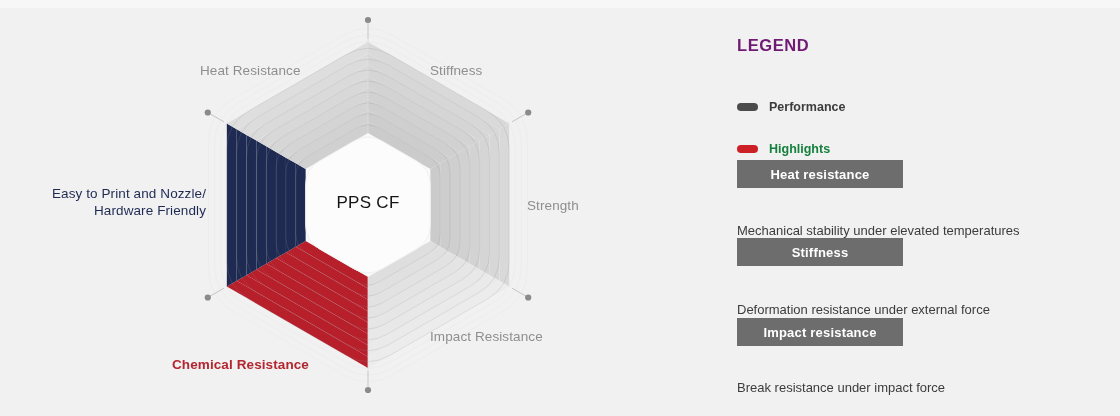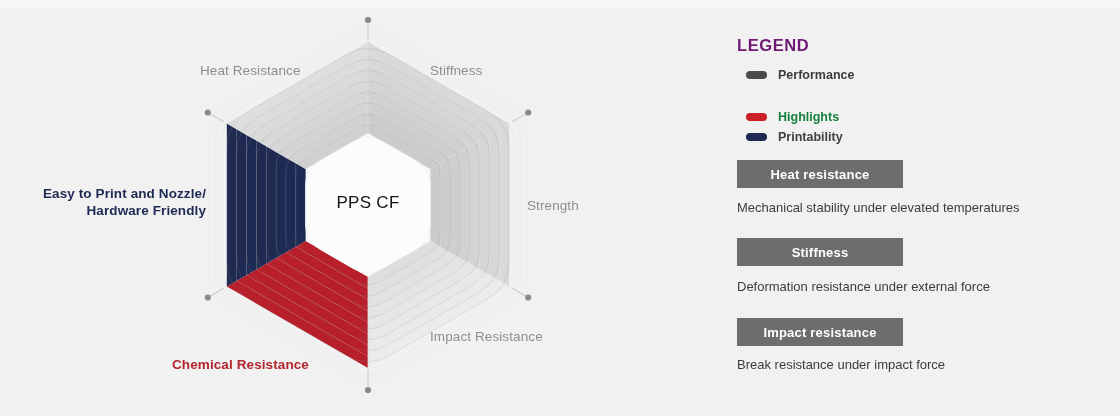--- a/index.html
+++ b/index.html
@@ -18,21 +18,21 @@
   #radar-svg{display:block;}
 
   .axis-label{
     position:absolute;
     font-size:13.5px;
     color:#8e8e8e;
     letter-spacing:.1px;
     white-space:nowrap;
     line-height:1.25;
   }
-  .axis-label.nav{color:#1e2a52;font-weight:bold;text-align:right;white-space:normal;}
+  .axis-label.nav{color:#1e2a52;font-weight:normal;text-align:right;white-space:normal;}
   .axis-label.red{color:#b3252f;font-weight:bold;}
 
   #lbl-heat{left:200px;top:63px;}
   #lbl-stiff{left:430px;top:63px;}
   #lbl-strength{left:527px;top:198px;}
   #lbl-impact{left:430px;top:329px;}
   #lbl-chem{left:172px;top:317px;margin-top:40px;}
   #lbl-easy{left:40px;top:186px;width:166px;}
 
   #center-text{
@@ -40,21 +40,21 @@
     text-align:center;font-size:17px;font-weight:normal;color:#141414;
     letter-spacing:.3px;
   }
 
   
   #panel{position:absolute;left:737px;top:0;width:360px;height:416px;}
   #legend-title{
     position:absolute;left:0;top:36px;
     font-size:16.5px;font-weight:bold;color:#701a75;letter-spacing:.6px;
   }
-  .legend-row{position:absolute;left:9px;height:17px;display:flex;align-items:center;}
+  .legend-row{position:absolute;left:0;height:17px;display:flex;align-items:center;margin-top:32px;}
   .legend-row[data-i="0"]{top:66px;}
   .legend-row[data-i="1"]{top:87px;}
   .legend-row[data-i="2"]{top:108px;}
   .legend-row[data-i="3"]{top:128px;}
   .sw{width:21px;height:8px;border-radius:4px;margin-right:11px;flex:none;}
   .sw.perf{background:#4b4b4b;}
   .sw.range{
     background:repeating-linear-gradient(125deg,#cfcfcf 0 1.2px,#f1f1f1 1.2px 3px);
     border-radius:3px;height:7px;
   }
@@ -66,21 +66,21 @@
 
   .feat-btn{
     position:absolute;left:0;width:166px;height:28px;
     background:#6d6d6d;color:#ffffff;
     font-size:13px;font-weight:bold;
     display:flex;align-items:center;justify-content:center;
     letter-spacing:.2px;
   }
   .feat-desc{
     position:absolute;left:0;
-    font-size:13px;color:#3c3c3c;white-space:nowrap;
+    font-size:13px;color:#3c3c3c;white-space:nowrap;margin-top:23px;
   }
   .feat-btn[data-i="0"]{top:160px;}
   .feat-desc[data-i="0"]{top:200px;}
   .feat-btn[data-i="1"]{top:238px;}
   .feat-desc[data-i="1"]{top:279px;}
   .feat-btn[data-i="2"]{top:318px;}
   .feat-desc[data-i="2"]{top:357px;}
 </style>
 </head>
 <body>

